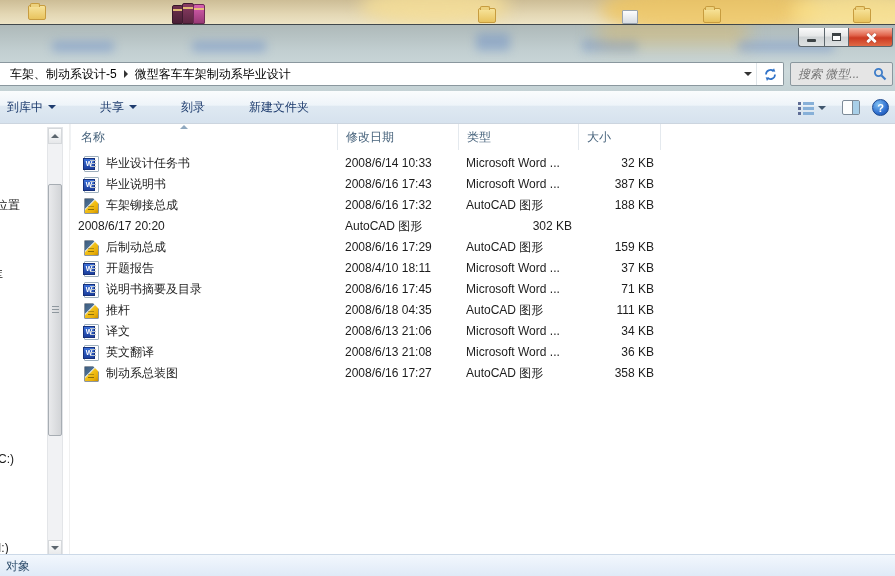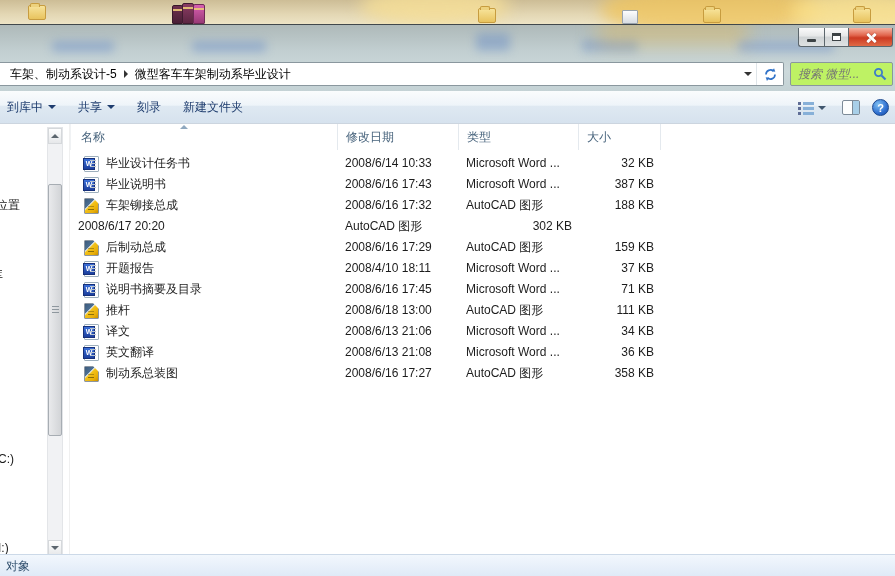--- a/index.html
+++ b/index.html
@@ -60,30 +60,30 @@
   
   .addr-row { position:absolute; left:0; top:32px; width:895px; height:34px; }
   .addr-box { position:absolute; left:0; top:5px; width:784px; height:24px; background:#fff;
     border:1px solid #8a979e; border-left:none; border-radius:0 2px 2px 0; display:flex; align-items:flex-end; }
   .crumbs { flex:1; display:flex; align-items:center; height:100%; padding-left:6px; color:#000; white-space:nowrap; overflow:hidden; }
   .crumb { padding:0 4px; height:100%; display:flex; align-items:center; cursor:default; }
   .crumb-arrow { width:0; height:0; border-left:4px solid #333; border-top:4px solid transparent; border-bottom:4px solid transparent; margin:0 3px; }
   .addr-drop { width:16px; height:100%; display:flex; align-items:center; justify-content:center; }
   .tri-down { width:0; height:0; border-top:4px solid #333; border-left:4px solid transparent; border-right:4px solid transparent; }
   .refresh-btn { width:27px; height:100%; border-left:1px solid #dfe5e9; display:flex; align-items:center; justify-content:center; }
-  .search-box { position:absolute; left:790px; top:5px; width:103px; height:24px; background:#bef264;
+  .search-box { position:absolute; left:790px; top:5px; width:103px; height:24px; background:#e5e5e5;
     border:1px solid #8a979e; border-radius:2px; display:flex; align-items:center; }
   .search-box input { flex:1; border:none; outline:none; width:70px; padding-left:7px;
     font:italic 12px "Liberation Sans",sans-serif; color:#777; background:transparent; }
   .search-icon { width:24px; display:flex; align-items:center; justify-content:center; }
 
   
   .toolbar { position:absolute; left:0; top:66px; width:895px; height:33px;
     background:linear-gradient(180deg,#fafcfd 0%,#eef4f9 45%,#dfe9f2 46%,#d6e2ee 100%);
-    border-bottom:1px solid #ccd5df; display:flex; align-items:center; color:#1e3c6e; }
+    border-bottom:1px solid #ccd5df; display:flex; align-items:center; color:#1e3c6e;gap:22px; }
   .tb-item { display:flex; align-items:center; padding:4px 7px; margin-right:8px; border-radius:3px; white-space:nowrap; }
   .tb-item .tri-down { border-top-color:#1e3c6e; margin-left:5px; }
   .tb-right { position:absolute; right:6px; top:0; height:33px; display:flex; align-items:center; gap:12px; }
   .views-btn { display:flex; align-items:center; gap:4px; padding:3px 4px; }
   .views-glyph { width:16px; height:13px; position:relative; }
   .views-glyph::before { content:""; position:absolute; left:0; top:1px; width:3px; height:3px; background:#5f6d96;
     box-shadow:0 5px 0 #5f6d96, 0 10px 0 #5f6d96; }
   .views-glyph::after { content:""; position:absolute; left:5px; top:1px; width:11px; height:3px; background:#87b0d8;
     box-shadow:0 5px 0 #87b0d8, 0 10px 0 #87b0d8; }
   .preview-btn { width:18px; height:15px; border:1px solid #7d8b98; border-radius:2px; background:#fdfefe; position:relative; }
@@ -346,21 +346,21 @@
     </div>
     <div class="cell-date">2008/6/16 17:45</div>
     <div class="cell-type">Microsoft Word ...</div>
     <div class="cell-size">71 KB</div>
   </div>
           <div class="frow">
     <div class="cell-name">
       <span class="file-icon icon-autocad"></span>
       <span>推杆</span>
     </div>
-    <div class="cell-date">2008/6/18 13:00</div>
+    <div class="cell-date">2008/6/18 04:35</div>
     <div class="cell-type">AutoCAD 图形</div>
     <div class="cell-size">111 KB</div>
   </div>
           <div class="frow">
     <div class="cell-name">
       <span class="file-icon icon-word"></span>
       <span>译文</span>
     </div>
     <div class="cell-date">2008/6/13 21:06</div>
     <div class="cell-type">Microsoft Word ...</div>

